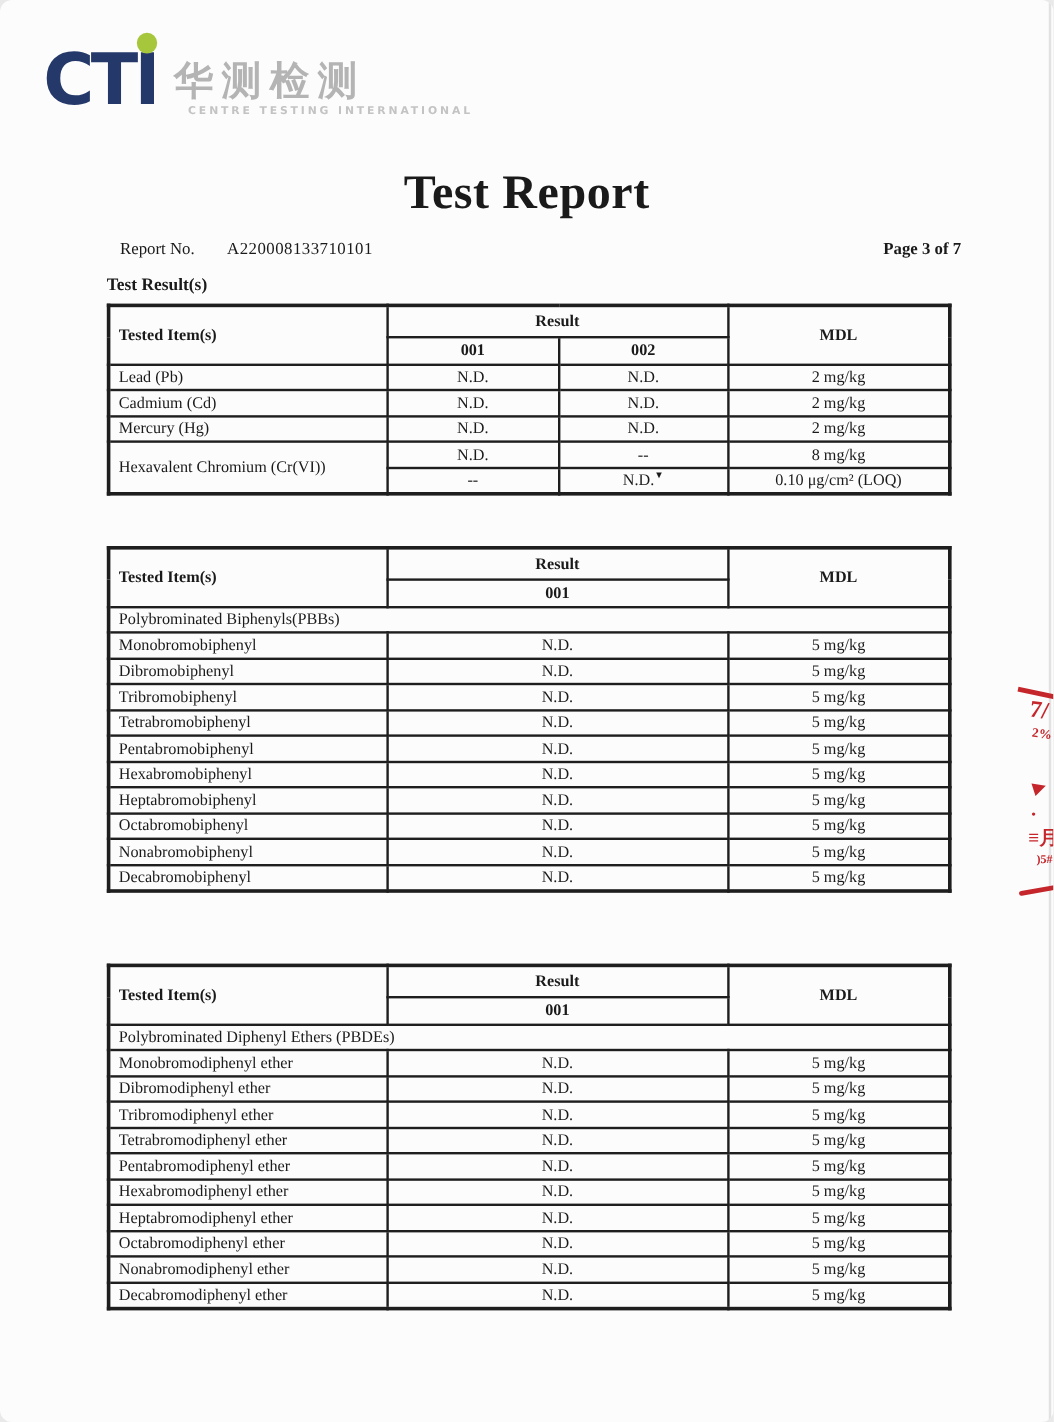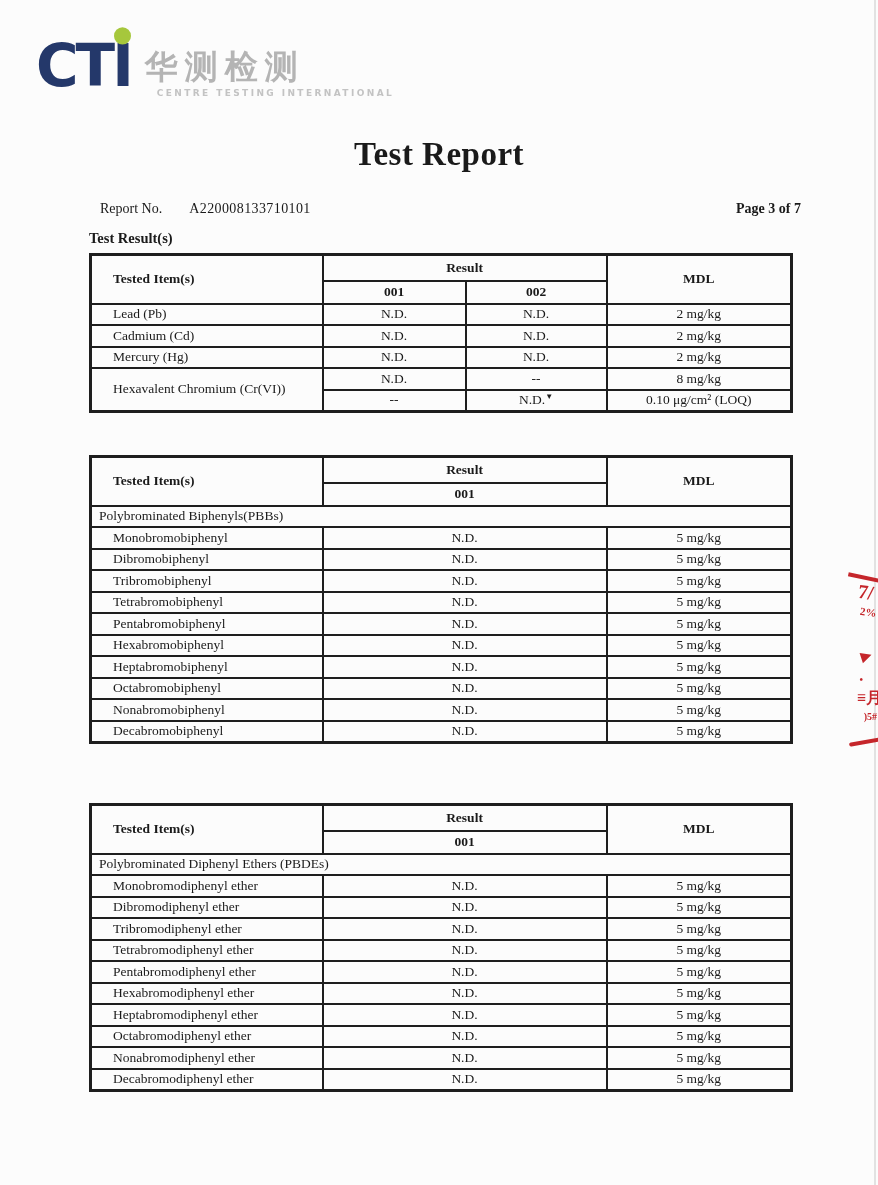--- a/index.html
+++ b/index.html
@@ -1,19 +1,19 @@
 <!DOCTYPE html>
 <html><head>
 <meta charset="utf-8">
 <style>
   html,body{margin:0;padding:0;background:#e9e9e9;}
   .page{
     position:relative;width:878px;height:1185px;margin:0 auto;
     background:#fcfcfc;overflow:hidden;
-    font-family:"Liberation Serif",serif;color:#1a1a1a;
+    font-family:"Liberation Serif",serif;color:#1a1a1a;border-radius:10px;
   }
   .page-edge{position:absolute;top:0;bottom:0;right:2px;width:2px;background:#e2e2e2;}
 
   
   .logo{position:absolute;left:36px;top:32px;display:flex;align-items:flex-start;}
   .cti{
     position:relative;font-family:"DejaVu Sans",sans-serif;font-weight:bold;
     font-size:58px;line-height:1.18;color:#24386a;letter-spacing:-3px;
     transform:scaleY(1.02);
   }
@@ -23,40 +23,40 @@
     font-family:"DejaVu Sans",sans-serif;font-weight:bold;font-size:33px;line-height:1;
     color:#b4b4b4;letter-spacing:7px;white-space:nowrap;
   }
   .logo-sub{
     font-family:"DejaVu Sans",sans-serif;font-weight:bold;font-size:9px;
     color:#c3c3c3;letter-spacing:2.4px;margin-top:5px;white-space:nowrap;padding-left:12px;
   }
 
   
   .title{position:absolute;top:136px;left:0;width:100%;text-align:center;
-    font-size:33px;font-weight:bold;letter-spacing:0.5px;}
+    font-size:40px;font-weight:bold;letter-spacing:0.5px;}
   .report-line{position:absolute;top:201px;left:100px;width:701px;font-size:14px;display:flex;align-items:flex-start;}
   .report-no-label{}
   .report-no-value{margin-left:27px;letter-spacing:0.4px;}
   .page-indicator{margin-left:auto;font-weight:bold;}
   .section-title{position:absolute;top:230px;left:89px;font-size:14.5px;font-weight:bold;text-align:right;}
 
   
   table.tbl{
     position:absolute;left:89px;width:701px;border-collapse:collapse;table-layout:fixed;
     border:3px solid #1e1e1e;
   }
   #t1{top:253px;} #t2{top:455px;} #t3{top:803px;}
   .tbl th,.tbl td{
     border:2px solid #1e1e1e;font-size:13.5px;padding:0 6px;
     text-align:center;vertical-align:middle;line-height:1.15;
     overflow:hidden;white-space:nowrap;
   }
   .tbl th{font-weight:bold;}
-  .tbl .item-cell{text-align:left;padding-left:21px;}
+  .tbl .item-cell{text-align:left;padding-left:7px;}
   .tbl thead tr.h-top{height:26px;}
   .tbl thead tr.h-sub{height:23px;}
   #t1 tbody tr{height:21.5px;}
   #t2 tbody tr,#t3 tbody tr{height:21.5px;}
   .tbl td.section-cell{font-weight:normal;text-align:left;padding-left:7px;}
   sup.nd-sup{font-size:8px;line-height:0;vertical-align:super;}
 
   
   .stamp{position:absolute;top:568px;right:0;width:38px;height:188px;color:#c5262b;overflow:hidden;
     font-family:"Liberation Serif",serif;font-weight:bold;}

